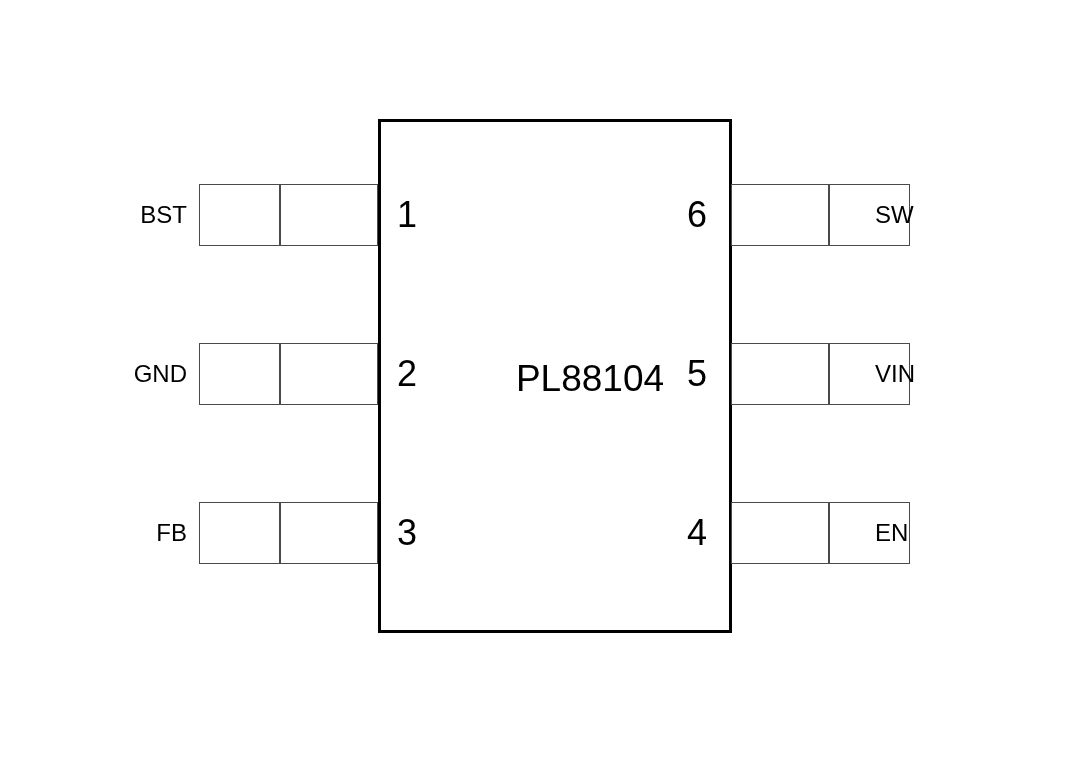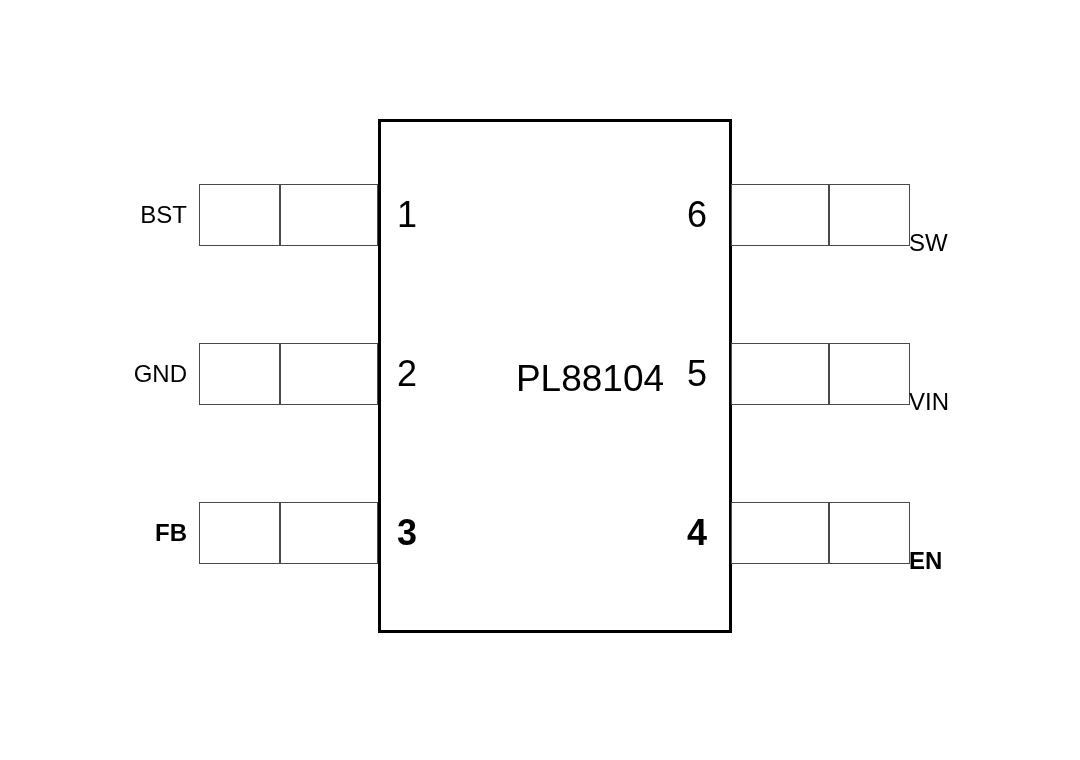--- a/index.html
+++ b/index.html
@@ -37,21 +37,21 @@
     text-align: center;
     font-size: 37px;
     line-height: 1;
     color: #000000;
     white-space: nowrap;
   }
 
   
   .r1 { top: 215px; }
   .r2 { top: 374px; }
-  .r3 { top: 533px; font-weight: bold; }
+  .r3 { top: 533px; }
 
   
   .pinbox {
     position: absolute;
     height: 62px;
     width: 179px;
     transform: translateY(-50%);
     border: 1.5px solid #4a4a4a;
     box-sizing: border-box;
     background: #ffffff;
@@ -83,21 +83,21 @@
   
   .pin-label {
     position: absolute;
     transform: translateY(-50%);
     font-size: 24px;
     line-height: 1;
     color: #000000;
     white-space: nowrap;
   }
   .pin-label.lableft  { right: 893px; text-align: right; }
-  .pin-label.labright { left: 909px; text-align: left; margin-top: 28px; }
+  .pin-label.labright { left: 875px; text-align: left; }
 </style>
 </head>
 <body>
 
 <div class="stage">
 
   <div class="chip"></div>
   <div class="chip-title">PL88104</div>
 
   <div class="pinbox left r1">

